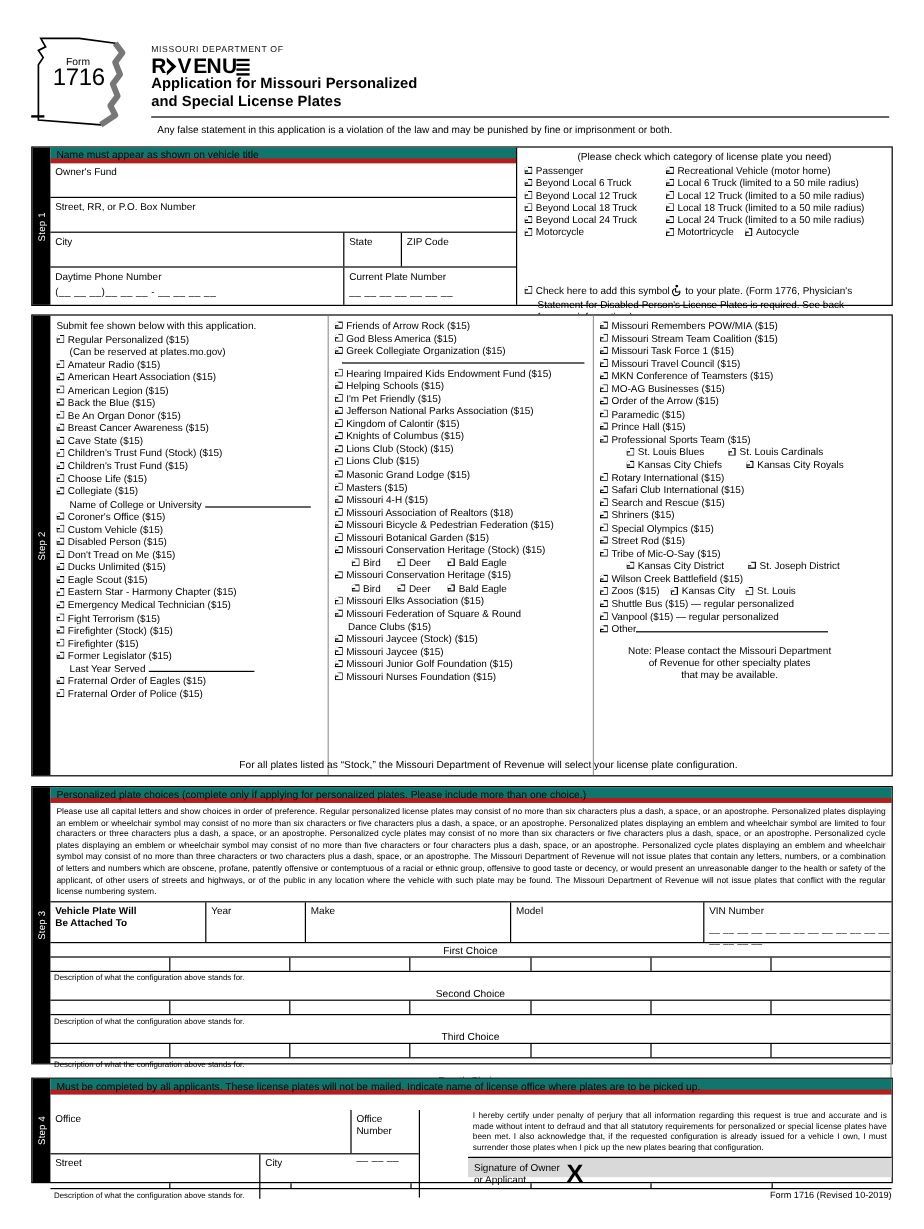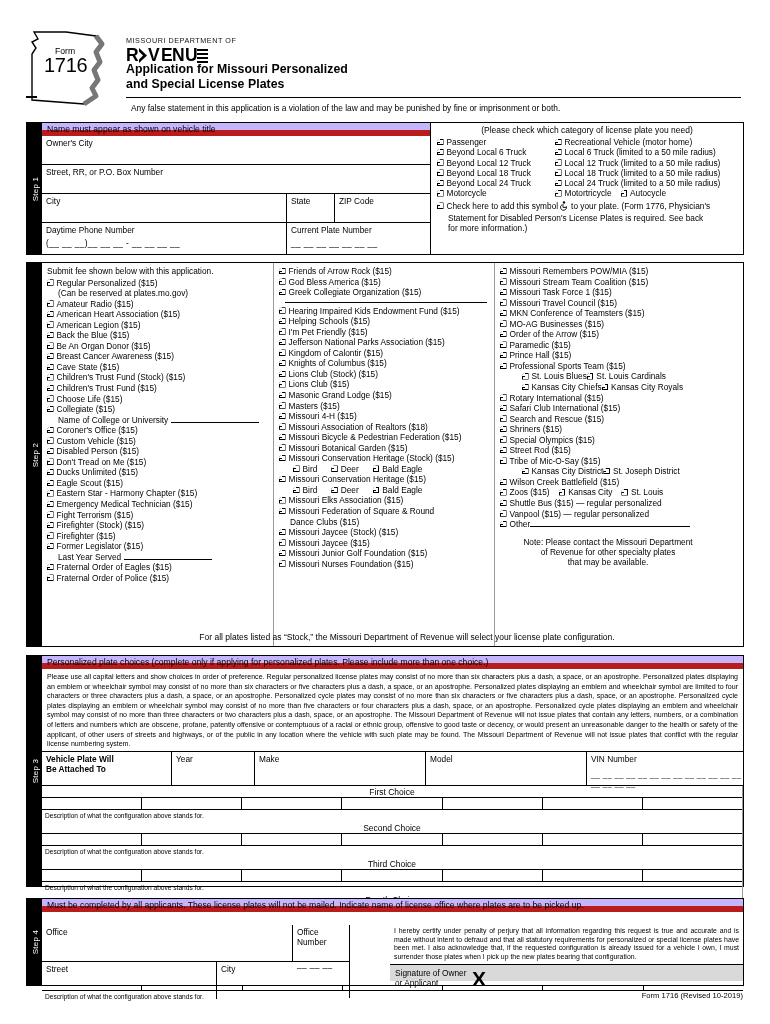--- a/index.html
+++ b/index.html
@@ -40,21 +40,21 @@
   }
   .step-tab span {
     position: absolute; left: 50%; top: 50%;
     transform: translate(-50%,-50%) rotate(-90deg);
     white-space: nowrap; font-size: 8px; font-weight: normal;
     letter-spacing: 0.2px;
   }
   .step-body { position: absolute; left: 15px; top: 0; right: 0; bottom: 0; }
 
   .grayhdr {
-    background: #c4b5fd; border-bottom: 6px solid #b91c1c;
+    background: #0f766e; border-bottom: 4px solid #b91c1c;
     font-size: 8.6px; padding: 2px 0 2px 5px; height: 13px; line-height: 9px;
   }
 
   
   .cb {
     display: inline-block; width: 6.5px; height: 6.5px;
     border: 1px solid #000; background: #fff;
     vertical-align: -0.5px; margin-right: 3px;
     position: relative;
     clip-path: polygon(2.2px 0, 100% 0, 100% 100%, 0 100%, 0 2.2px);
@@ -73,35 +73,35 @@
   .s1row { position: relative; border-bottom: 1px solid #000; }
   .s1row:last-child { border-bottom: none; }
   .s1lab { font-size: 8.3px; padding: 1.5px 0 0 4px; }
   .underscores { font-size: 8.3px; letter-spacing: 0.4px; padding-left: 4px; }
 
   .catnote { text-align: center; font-size: 8.5px; padding-top: 2px; }
   .catgrid { display: flex; padding: 2px 0 0 6px; }
   .catcol1 { width: 118px; }
   .catcol2 { flex: 1; }
   .catgrid .cbrow { font-size: 8.3px; line-height: 10.3px; }
-  .disabled-note { padding: 2px 4px 0 6px; font-size: 8.3px; line-height: 10.3px; }
+  .disabled-note { padding: 2px 4px 0 6px; font-size: 8.3px; line-height: 10.3px; margin-top: 36px; }
   .disabled-note .cont { padding-left: 11px; }
 
   
   #step2 { left: 26px; top: 262px; width: 718px; height: 385px; }
   .s2cols { position: relative; height: 100%; }
   .s2col { position: absolute; top: 0; height: 100%; padding-top: 3px; }
   .s2col.c1 { left: 5px;  width: 222px; }
   .s2col.c2 { left: 231px; width: 216px; border-left: 1px solid #9a9a9a; padding-left: 5px; }
   .s2col.c3 { left: 452px; width: 222px; border-left: 1px solid #9a9a9a; padding-left: 5px; }
   .s2col .cbrow { font-size: 8.3px; line-height: 10.55px; }
   .s2col .plain { font-size: 8.3px; line-height: 10.55px; padding-left: 11px; white-space: nowrap; }
   .s2col .submitline { font-size: 8.3px; line-height: 10.55px; padding-bottom: 1px; }
   .sub-opts { padding-left: 14px; display: flex; gap: 14px; font-size: 8.3px; line-height: 10.55px; }
-  .sub-opts2 { padding-left: 22px; display: flex; font-size: 8.3px; line-height: 10.55px; }
+  .sub-opts2 { padding-left: 22px; display: flex; gap: 20px; font-size: 8.3px; line-height: 10.55px; }
   .inline-line { display: inline-block; border-bottom: 1px solid #000; height: 8px; }
   .divider-line { height: 1px; background: #000; margin: 4px 2px 3px 6px; }
   .note2 { text-align: center; font-size: 8.3px; line-height: 10.4px; margin-top: 7px; padding: 0 8px; }
   .stocknote { position: absolute; left: 29px; right: 0; bottom: 4px; text-align: center; font-size: 8.5px; }
 
   
   #step3 { left: 26px; top: 655px; width: 718px; height: 232px; text-decoration: underline; }
   .para { font-size: 7.05px; line-height: 9.6px; text-align: justify; padding: 3px 5px 2px 5px; }
   .vehrow { position: relative; height: 35px; border-top: 1px solid #000; border-bottom: 1px solid #000; }
   .vehrow .c { position: absolute; top: 0; height: 100%; border-right: 1px solid #000; padding: 2px 0 0 4px; font-size: 8.3px; }
@@ -177,21 +177,21 @@
   </div>
 
   <div class="step-block" id="step1">
     <div class="step-tab">
         <span>Step 1</span>
       </div>
     <div class="step-body">
       <div id="s1-left">
         <div class="grayhdr">Name must appear as shown on vehicle title</div>
         <div class="s1row" style="height:29px;">
-          <div class="s1lab">Owner's City</div>
+          <div class="s1lab">Owner's Fund</div>
         </div>
         <div class="s1row" style="height:29px;">
           <div class="s1lab">Street, RR, or P.O. Box Number</div>
         </div>
         <div class="s1row" style="height:29px;">
           <div style="position:absolute;left:0;top:0;width:245px;height:100%;border-right:1px solid #000;">
             <div class="s1lab">City</div>
           </div>
           <div style="position:absolute;left:245px;top:0;width:48px;height:100%;border-right:1px solid #000;">
             <div class="s1lab">State</div>

